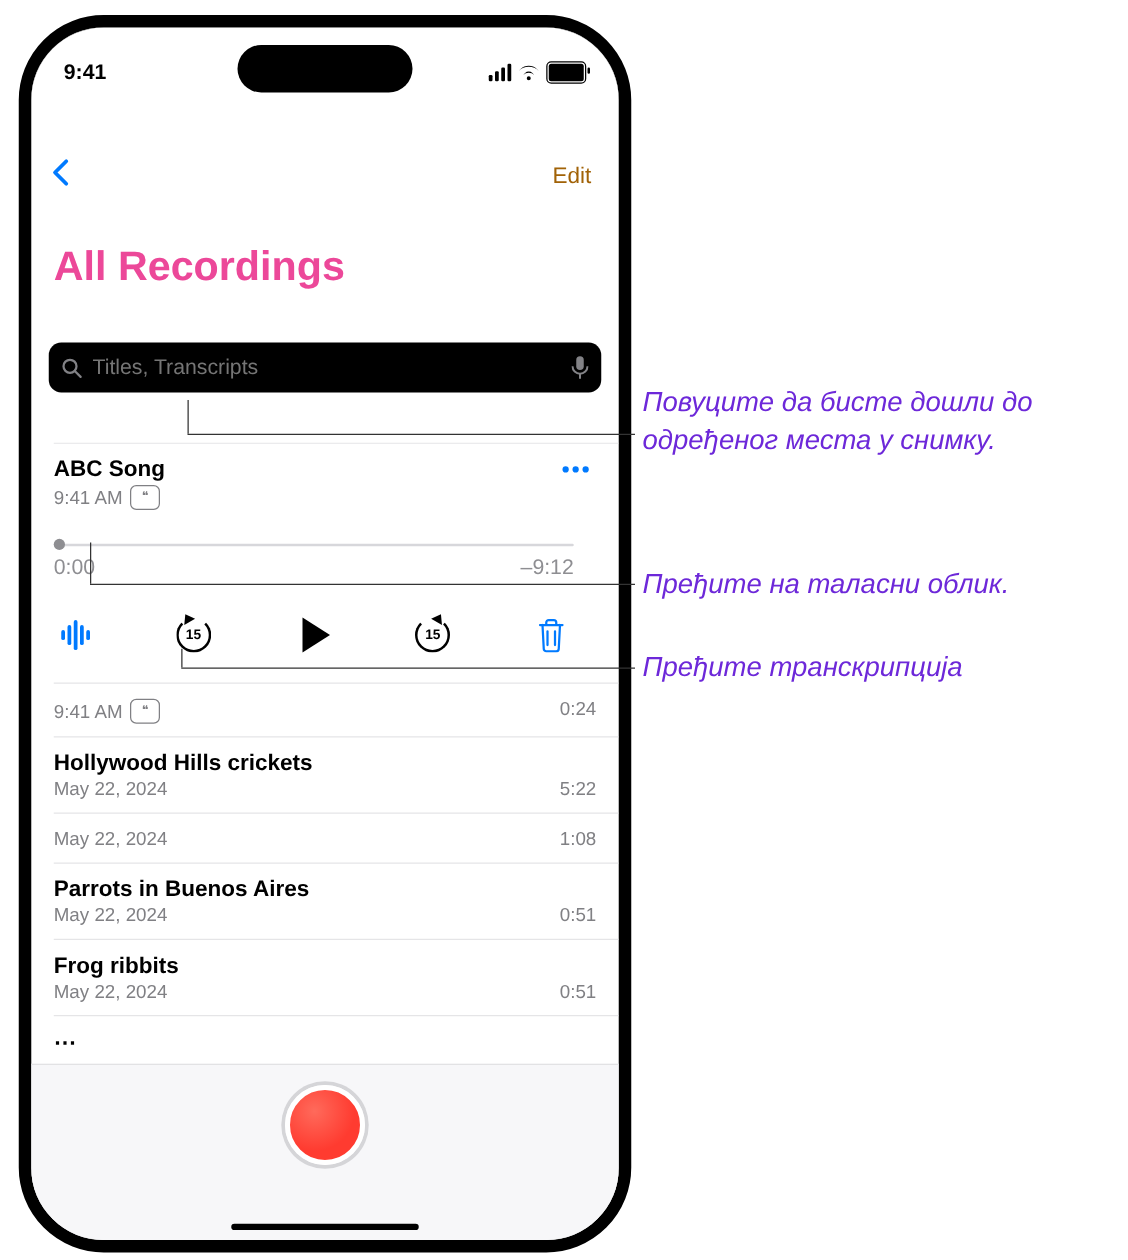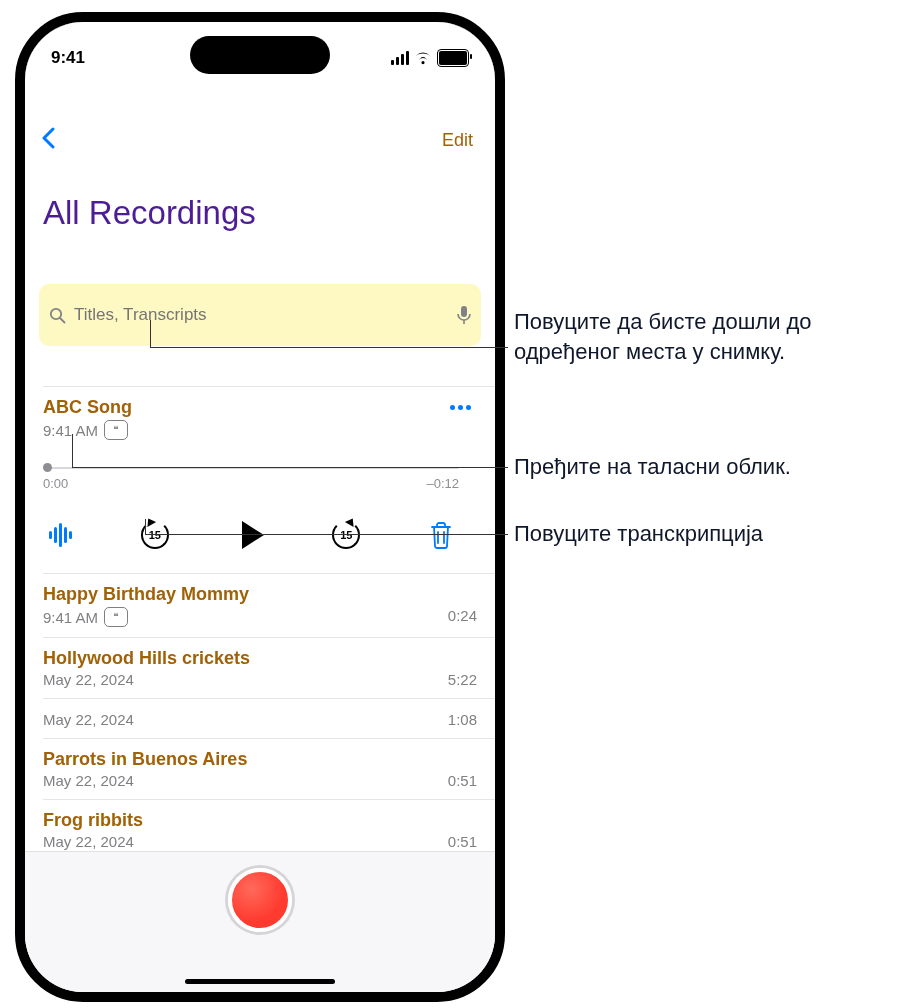--- a/index.html
+++ b/index.html
@@ -109,33 +109,33 @@
   .edit-btn {
     color: #a16207;
     font-size: 18px;
     background:none;
     border:none;
     padding:4px 6px;
   }
 
   .large-title {
     font-size: 33px;
-    font-weight: 400;
+    font-weight: 700;
     padding: 0 18px 6px;
     margin:0;
-    color:#4c1d95;
+    color:#ec4899;
   }
   .search-field {
-    margin: 12px 14px 6px;
-    background: #fef9c3;
+    margin: 2px 14px 6px;
+    background: #000000;
     border-radius: 10px;
     height: 38px;
     display: flex;
     align-items: center;
-    padding: 12px 10px;
+    padding: 1px 10px;
     gap: 6px;
     color: #828286;
   }
   .search-field input {
     flex:1;
     border:none;
     background:transparent;
     font-size:17px;
     color:#828286;
     outline:none;
@@ -152,21 +152,21 @@
     padding: 10px 18px 10px 0;
   }
   .row-top {
     display:flex;
     justify-content:space-between;
     align-items:center;
   }
   .row-title {
     font-size: 18px;
     font-weight: 600;
-    color:#a16207;
+    color:#000000;
   }
   .row-sub {
     display:flex;
     justify-content:space-between;
     align-items:flex-start;
     color:#808084;
     font-size:15px;
     margin-top:2px;
   }
   .row-sub-left {
@@ -216,21 +216,21 @@
   .scrub-dot {
     position:absolute;
     top:5px;
     left:0;
     width:9px;height:9px;border-radius:50%;
     background:#8e8e92;
   }
   .scrub-times {
     display:flex;
     justify-content:space-between;
-    font-size:13px;
+    font-size:17px;
     color:#8e8e92;
     margin-top:-2px;
   }
   .controls {
     display:flex;
     align-items:center;
     justify-content:space-between;
     margin: 22px 0 6px;
   }
   .ctrl-btn {
@@ -306,22 +306,23 @@
     border-top:1.2px solid #333;
   }
   .callout-vert {
     position:absolute;
     border-left:1.2px solid #333;
   }
   .callout {
     position:absolute;
     font-size:22px;
     line-height:1.35;
-    color:#0f172a;
+    color:#6d28d9;
     max-width:370px;
+    font-style:italic;
   }
   .truncated-row-title {
     font-size: 18px;
     font-weight: 600;
     color:#000;
     padding-top:10px;
   }
 </style>
 </head>
 <body>
@@ -392,21 +393,21 @@
           </div>
         </div>
 
         <div class="player">
           <div class="scrubber">
             <div class="scrub-line"></div>
             <div class="scrub-dot"></div>
           </div>
           <div class="scrub-times">
             <span>0:00</span>
-            <span>–0:12</span>
+            <span>–9:12</span>
           </div>
           <div class="controls">
             <button class="ctrl-btn ctrl-blue">
               <span class="wave-icon">
                 <span></span>
                   <span></span>
                   <span></span>
                   <span></span>
                   <span></span>
               </span>
@@ -432,23 +433,20 @@
               <svg width="24" height="28" viewBox="0 0 24 28">
                   <path d="M3 6h18M8 6V4a2 2 0 0 1 2-2h4a2 2 0 0 1 2 2v2m3 0-1 19a2 2 0 0 1-2 2H8a2 2 0 0 1-2-2L5 6m4 5v11m6-11v11" stroke="#007aff" stroke-width="1.8" fill="none" stroke-linecap="round" stroke-linejoin="round"></path>
                 </svg>
             </button>
           </div>
         </div>
       </div>
 
       <div id="rows-mount">
           <div class="row">
-    <div class="row-top">
-      <span class="row-title">Happy Birthday Mommy</span>
-    </div>
     <div class="row-sub">
       <div class="row-sub-left">
         <span>9:41 AM</span>
         <span class="transcript-badge">❝</span>
       </div>
       <span>0:24</span>
     </div>
           </div>
           <div class="row">
     <div class="row-top">
@@ -510,13 +508,13 @@
 <div class="callout-vert" style="left:150px; top:320px; height:27px;"></div>
 <div class="callout-line" style="left:150px; top:347px; width:358px;"></div>
 <div class="callout" style="left:514px; top:307px;">Повуците да бисте дошли до одређеног места у снимку.</div>
 
 <div class="callout-vert" style="left:72px; top:434px; height:33px;"></div>
 <div class="callout-line" style="left:72px; top:467px; width:436px;"></div>
 <div class="callout" style="left:514px; top:452px;">Пређите на таласни облик.</div>
 
 <div class="callout-vert" style="left:145px; top:519px; height:15px;"></div>
 <div class="callout-line" style="left:145px; top:534px; width:363px;"></div>
-<div class="callout" style="left:514px; top:519px;">Повуците транскрипција</div>
+<div class="callout" style="left:514px; top:519px;">Пређите транскрипција</div>
 
 </body></html>

